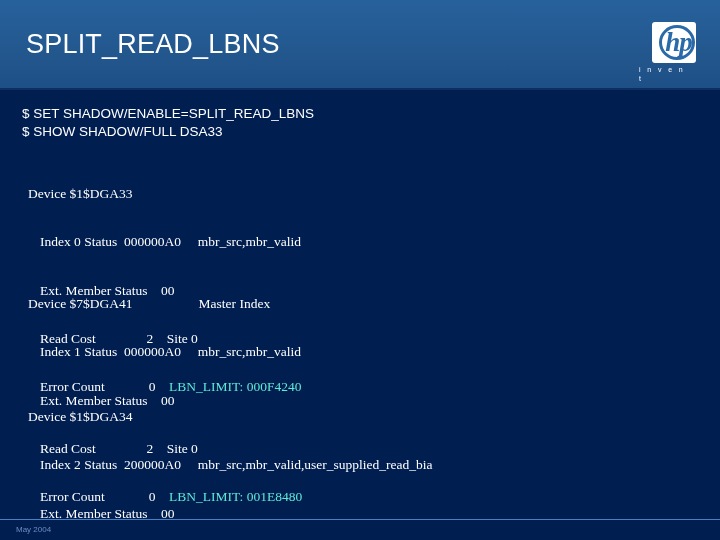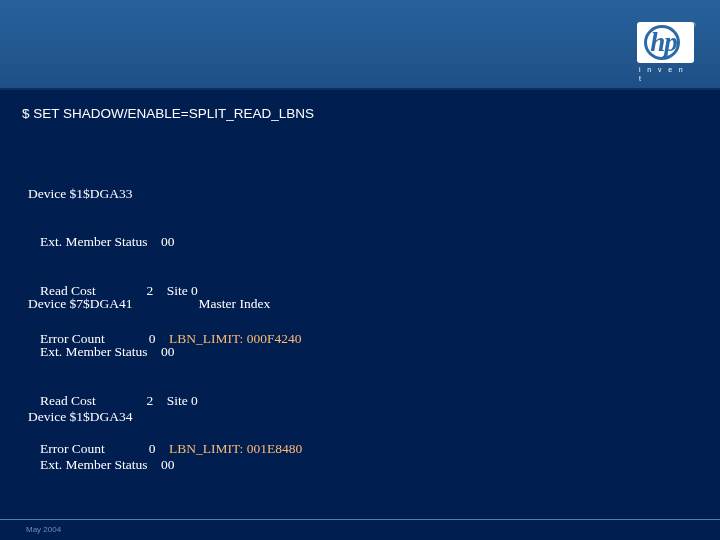--- a/index.html
+++ b/index.html
@@ -52,23 +52,23 @@
   
   .hp-logo {
     position: absolute;
     left: 637px;
     top: 22px;
     width: 56px;
     height: 56px;
   }
   .hp-box {
     position: absolute;
-    left: 0;
+    left: 15px;
     top: 0;
-    width: 57px;
+    width: 44px;
     height: 41px;
     background: #ffffff;
     border-radius: 3px;
   }
   .hp-oval {
     position: absolute;
     left: 7px;
     top: 3px;
     width: 36px;
     height: 35px;
@@ -145,82 +145,87 @@
     color: #ffffff;
     font-family: Liberation Serif, serif;
   }
   .dev-head {
     padding-left: 0px;
   }
   .dev-sub {
     padding-left: 12px;
   }
   .lbn {
-    color: #fdba74;
+    color: #5eead4;
   }
 
   
   .footer-rule {
     position: absolute;
     left: 0;
     top: 519px;
     width: 720px;
     height: 1px;
     background: #4a7fc0;
   }
   .footer-date {
     position: absolute;
-    left: 26px;
+    left: 16px;
     top: 524px;
     font-size: 8px;
     line-height: 11px;
     color: #6d8cc0;
     white-space: nowrap;
   }
 </style>
 </head>
 <body>
 
 <div class="slide">
 
   <div class="header">
+    <div class="slide-title">SPLIT_READ_LBNS</div>
 
     <div class="hp-logo">
       <div class="hp-box">
         <div class="hp-oval"></div>
         <div class="hp-letters">hp</div>
       </div>
       <div class="hp-reg">®</div>
       <div class="hp-invent">i n v e n t</div>
     </div>
   </div>
   <div class="header-rule"></div>
 
   <div class="console">
 
     <div class="cmd-block">
       <div class="cmd-line">$ SET SHADOW/ENABLE=SPLIT_READ_LBNS</div>
+      <div class="cmd-line">$ SHOW SHADOW/FULL DSA33</div>
     </div>
 
     <div class="device-block b0">
       <div class="dev-line dev-head"><span>Device $1$DGA33</span><span></span></div>
+      <div class="dev-line dev-sub">Index 0 Status  000000A0     mbr_src,mbr_valid</div>
       <div class="dev-line dev-sub">Ext. Member Status    00</div>
       <div class="dev-line dev-sub">Read Cost               2    Site 0</div>
       <div class="dev-line dev-sub"><span>Error Count             0    </span><span class="lbn">LBN_LIMIT: 000F4240</span></div>
     </div>
 
     <div class="device-block b1">
       <div class="dev-line dev-head"><span>Device $7$DGA41</span><span style="padding-left:66px">Master Index</span></div>
+      <div class="dev-line dev-sub">Index 1 Status  000000A0     mbr_src,mbr_valid</div>
       <div class="dev-line dev-sub">Ext. Member Status    00</div>
       <div class="dev-line dev-sub">Read Cost               2    Site 0</div>
       <div class="dev-line dev-sub"><span>Error Count             0    </span><span class="lbn">LBN_LIMIT: 001E8480</span></div>
     </div>
 
     <div class="device-block b2">
       <div class="dev-line dev-head"><span>Device $1$DGA34</span><span></span></div>
+      <div class="dev-line dev-sub">Index 2 Status  200000A0     mbr_src,mbr_valid,user_supplied_read_bia</div>
       <div class="dev-line dev-sub">Ext. Member Status    00</div>
       
       
       
     </div>
 
   </div>
 
   <div class="footer-rule"></div>
   <div class="footer-date">May 2004</div>

